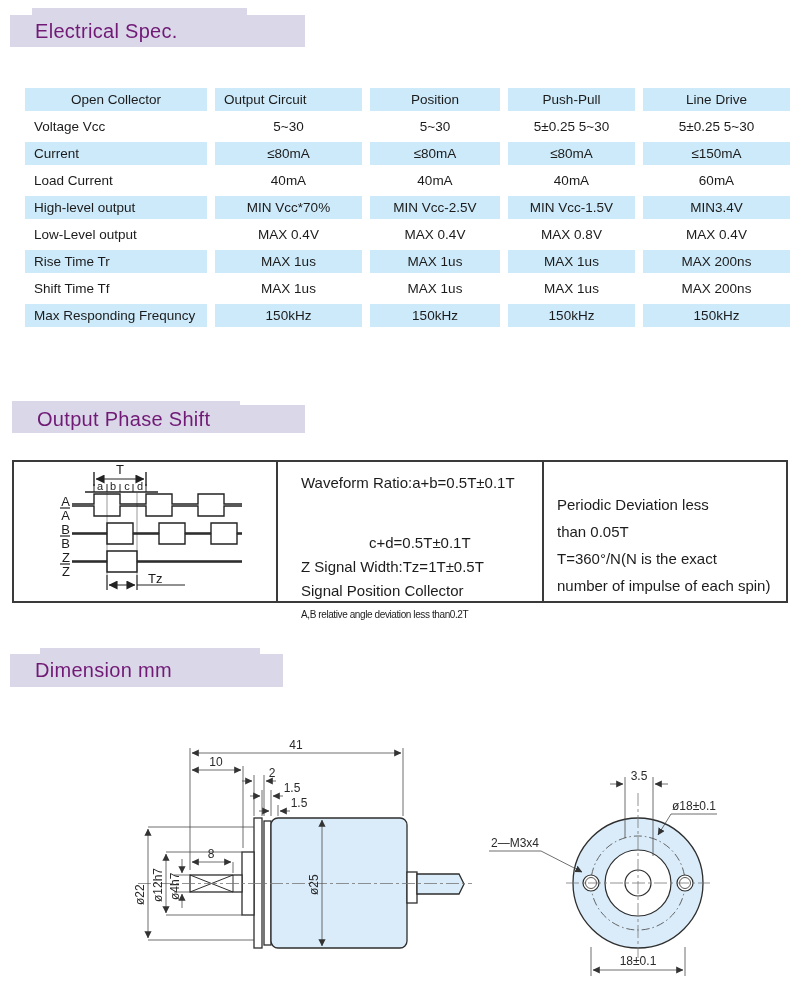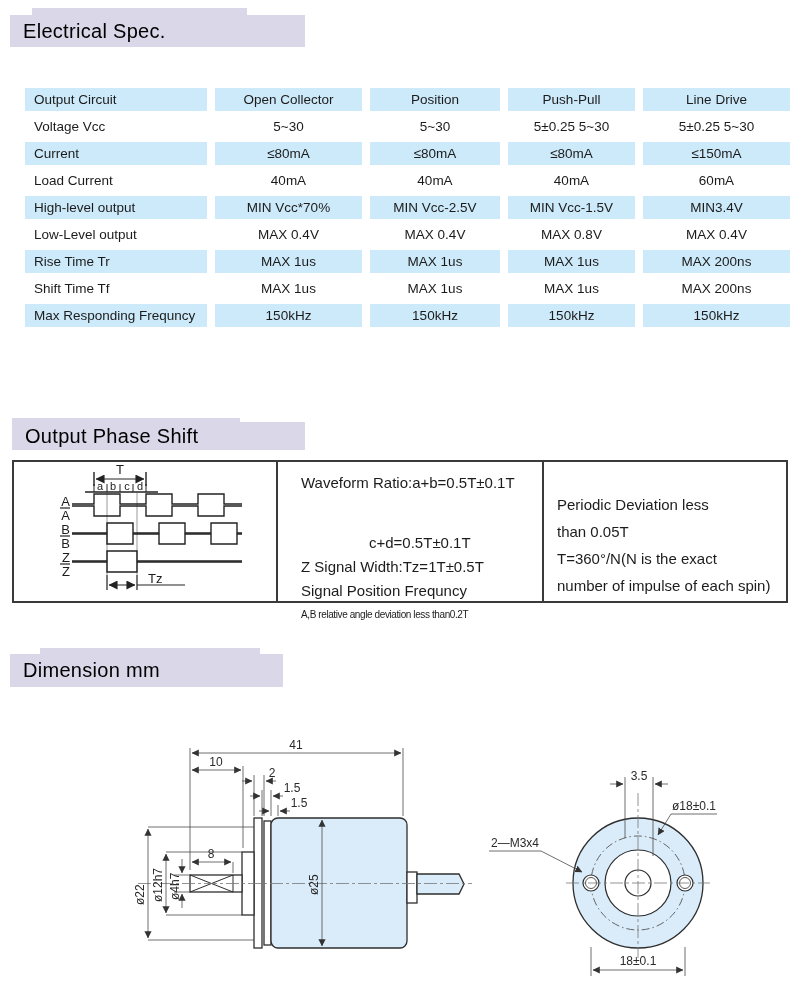--- a/index.html
+++ b/index.html
@@ -1,25 +1,25 @@
 <!DOCTYPE html>
 <html><head>
 <meta charset="utf-8">
 <style>
   html,body{margin:0;padding:0;background:#ffffff;}
   .page{position:relative;width:800px;height:1004px;background:#fff;overflow:hidden;
         font-family:"Liberation Sans","DejaVu Sans",sans-serif;color:#1c1c1c;}
 
   
   .section-title{position:absolute;background:#dad7e9;display:flex;align-items:center;
-                 font-size:20px;letter-spacing:.3px;color:#000000;padding-left:13px;box-sizing:border-box;}
+                 font-size:20px;letter-spacing:.3px;color:#701a75;padding-left:25px;box-sizing:border-box;}
   .section-title .tab{position:absolute;background:#dad7e9;}
   #hdr-electrical{left:10px;top:15px;width:295px;height:32px;}
   #hdr-electrical .tab{left:22px;top:-7px;width:215px;height:7px;}
-  #hdr-phase{left:12px;top:422px;width:293px;height:28px;}
+  #hdr-phase{left:12px;top:405px;width:293px;height:28px;}
   #hdr-phase .tab{left:0px;top:-4px;width:228px;height:4px;}
   #hdr-dimension{left:10px;top:654px;width:273px;height:33px;}
   #hdr-dimension .tab{left:30px;top:-6px;width:220px;height:6px;}
 
   
   .spec-table{position:absolute;left:25px;top:88px;width:765px;}
   .spec-row{display:grid;grid-template-columns:182px 147px 130px 127px 147px;column-gap:8px;
             height:23px;margin-bottom:4px;}
   .spec-row .cell{display:flex;align-items:center;justify-content:center;font-size:13.5px;
                   white-space:nowrap;color:#1b1b1b;}
@@ -45,22 +45,22 @@
 
 <div class="page">
 
   <div class="section-title" id="hdr-electrical">
     <span class="tab"></span>
     <span>Electrical Spec.</span>
   </div>
 
   <div class="spec-table">
     <div class="spec-row blue">
+      <div class="cell">Open Collector</div>
       <div class="cell lbl">Output Circuit</div>
-      <div class="cell">Open Collector</div>
       <div class="cell">Position</div>
       <div class="cell">Push-Pull</div>
       <div class="cell">Line Drive</div>
     </div>
     <div class="spec-row">
       <div class="cell lbl">Voltage Vcc</div>
       <div class="cell">5~30</div>
       <div class="cell">5~30</div>
       <div class="cell">5±0.25  5~30</div>
       <div class="cell">5±0.25  5~30</div>
@@ -176,21 +176,21 @@
         <text x="70" y="562" text-anchor="end">Z</text>
         <text x="70" y="576" text-anchor="end">Z</text>
         <text x="148" y="583">Tz</text>
       </g>
     </svg>
 
     <div class="phase-mid">
       <div class="ln">Waveform Ratio:a+b=0.5T±0.1T</div>
       <div class="ln indent">c+d=0.5T±0.1T</div>
       <div class="ln">Z Signal Width:Tz=1T±0.5T</div>
-      <div class="ln">Signal Position Frequncy</div>
+      <div class="ln">Signal Position Collector</div>
       <div class="ln condensed">A,B relative angle deviation less than0.2T</div>
     </div>
 
     <div class="phase-right">
       <div class="ln">Periodic Deviation less</div>
       <div class="ln">than 0.05T</div>
       <div class="ln">T=360°/N(N is the exact</div>
       <div class="ln">number of impulse of each spin)</div>
     </div>
   </div>

